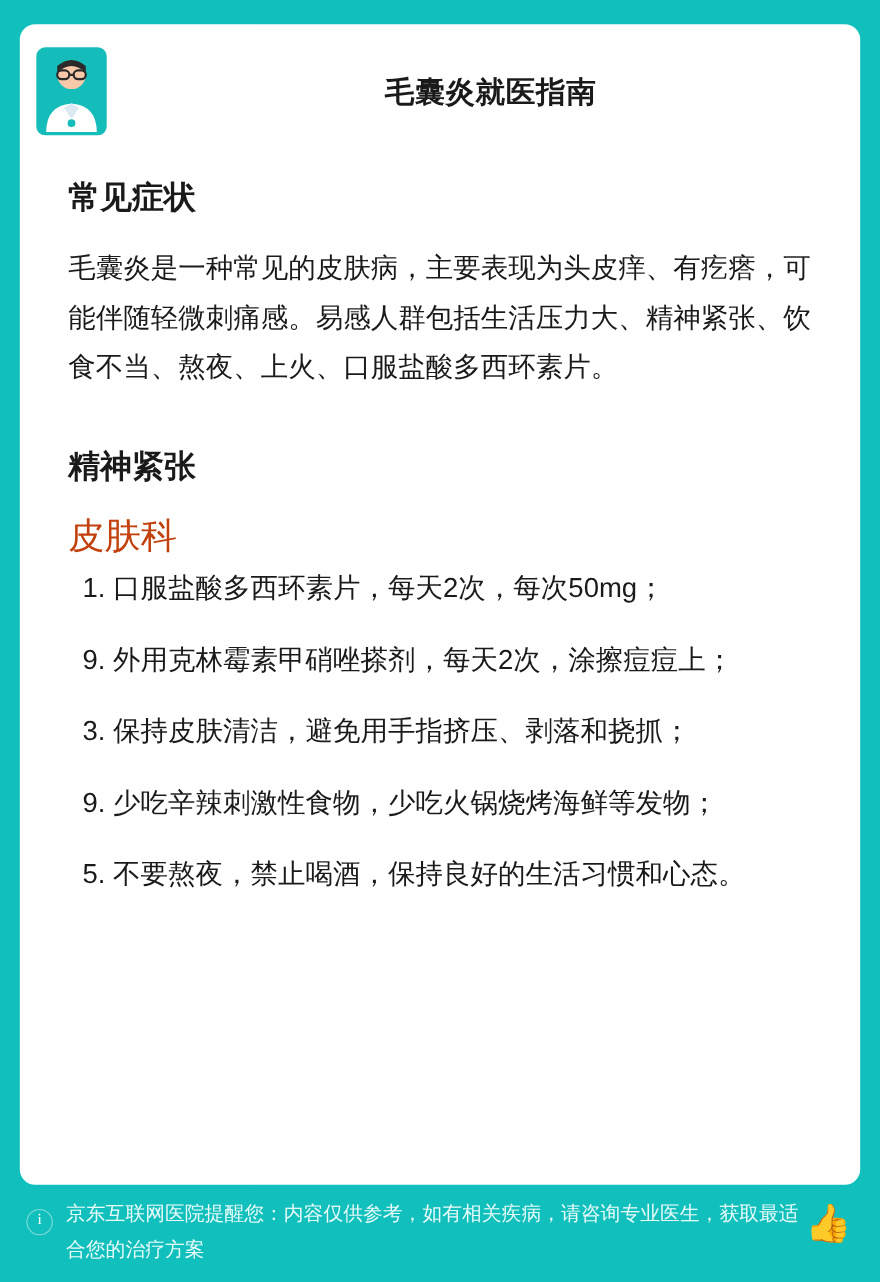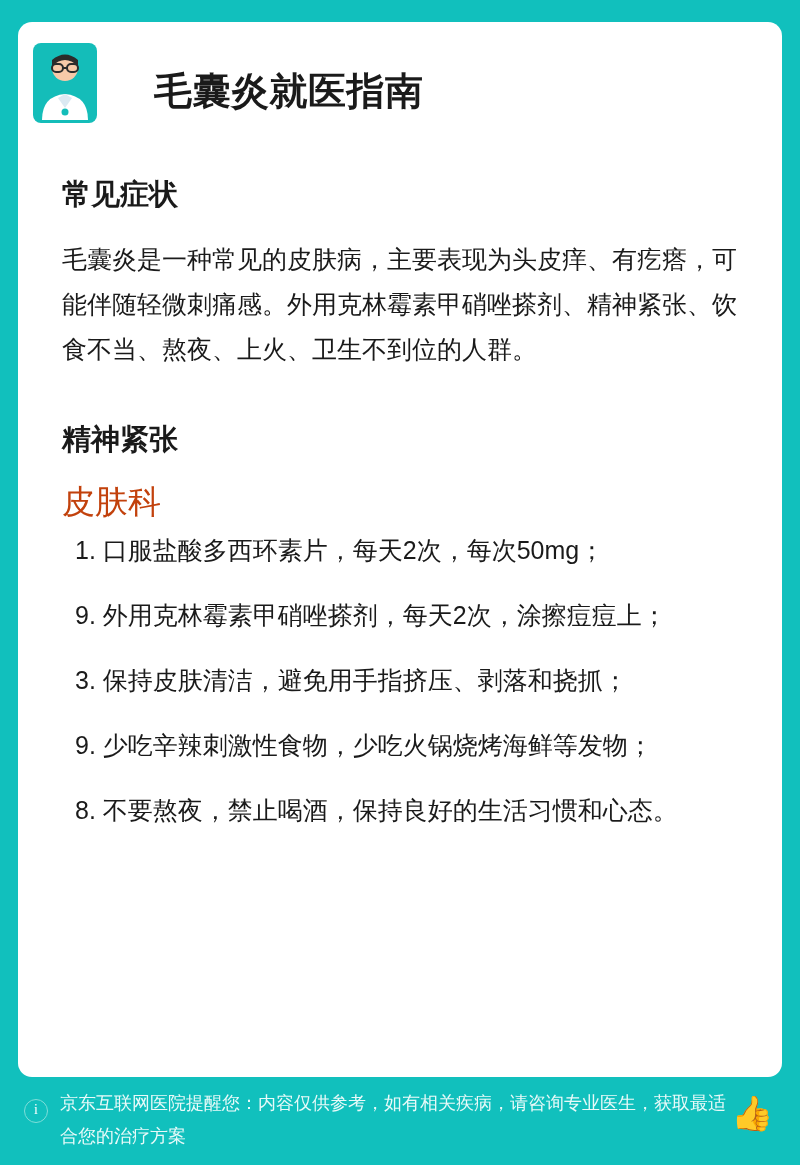--- a/index.html
+++ b/index.html
@@ -30,25 +30,26 @@
     padding: 30px 44px 40px 44px;
   }
   .doc-icon {
     position: absolute;
     left: 14px;
     top: 20px;
     width: 66px;
     height: 82px;
   }
   .title {
-    font-size: 38px;
+    font-size: 27px;
     font-weight: bold;
     color: #1a1a1a;
     margin: 14px 0 0 92px;
     letter-spacing: 0.5px;
+    text-align: center;
   }
   .section-heading {
     font-size: 29px;
     font-weight: bold;
     color: #1a1a1a;
     margin: 48px 0 22px 0;
   }
   .section-heading.first {
     margin-top: 58px;
   }
@@ -131,31 +132,31 @@
       <rect x="35" y="22" width="11" height="8" rx="4" fill="none" stroke="#2b2b2b" stroke-width="2"></rect>
       <line x1="31" y1="26" x2="35" y2="26" stroke="#2b2b2b" stroke-width="2"></line>
       <path d="M10 78 q0 -24 23 -26 q23 2 23 26 z" fill="#ffffff"></path>
       <path d="M33 52 l-7 4 l7 10 l7 -10 z" fill="#dbe9f2"></path>
       <circle cx="33" cy="70" r="3.5" fill="#14bdb9"></circle>
     </svg>
 
     <div class="title">毛囊炎就医指南</div>
 
     <h2 class="section-heading first">常见症状</h2>
-    <p class="body-text">毛囊炎是一种常见的皮肤病，主要表现为头皮痒、有疙瘩，可能伴随轻微刺痛感。外用克林霉素甲硝唑搽剂、精神紧张、饮食不当、熬夜、上火、卫生不到位的人群。</p>
+    <p class="body-text">毛囊炎是一种常见的皮肤病，主要表现为头皮痒、有疙瘩，可能伴随轻微刺痛感。易感人群包括生活压力大、精神紧张、饮食不当、熬夜、上火、口服盐酸多西环素片。</p>
 
     <h2 class="section-heading">精神紧张</h2>
     <p class="plain-text">皮肤科</p>
 
     <ul class="steps">
       <li class="step">1. 口服盐酸多西环素片，每天2次，每次50mg；</li>
       <li class="step">9. 外用克林霉素甲硝唑搽剂，每天2次，涂擦痘痘上；</li>
       <li class="step">3. 保持皮肤清洁，避免用手指挤压、剥落和挠抓；</li>
       <li class="step">9. 少吃辛辣刺激性食物，少吃火锅烧烤海鲜等发物；</li>
-      <li class="step">8. 不要熬夜，禁止喝酒，保持良好的生活习惯和心态。</li>
+      <li class="step">5. 不要熬夜，禁止喝酒，保持良好的生活习惯和心态。</li>
     </ul>
 
   </div>
 
   <div class="footer">
     <div class="info-icon">i</div>
     <div class="footer-text">京东互联网医院提醒您：内容仅供参考，如有相关疾病，请咨询专业医生，获取最适合您的治疗方案</div>
     <div class="thumb">👍</div>
   </div>
 </div>

